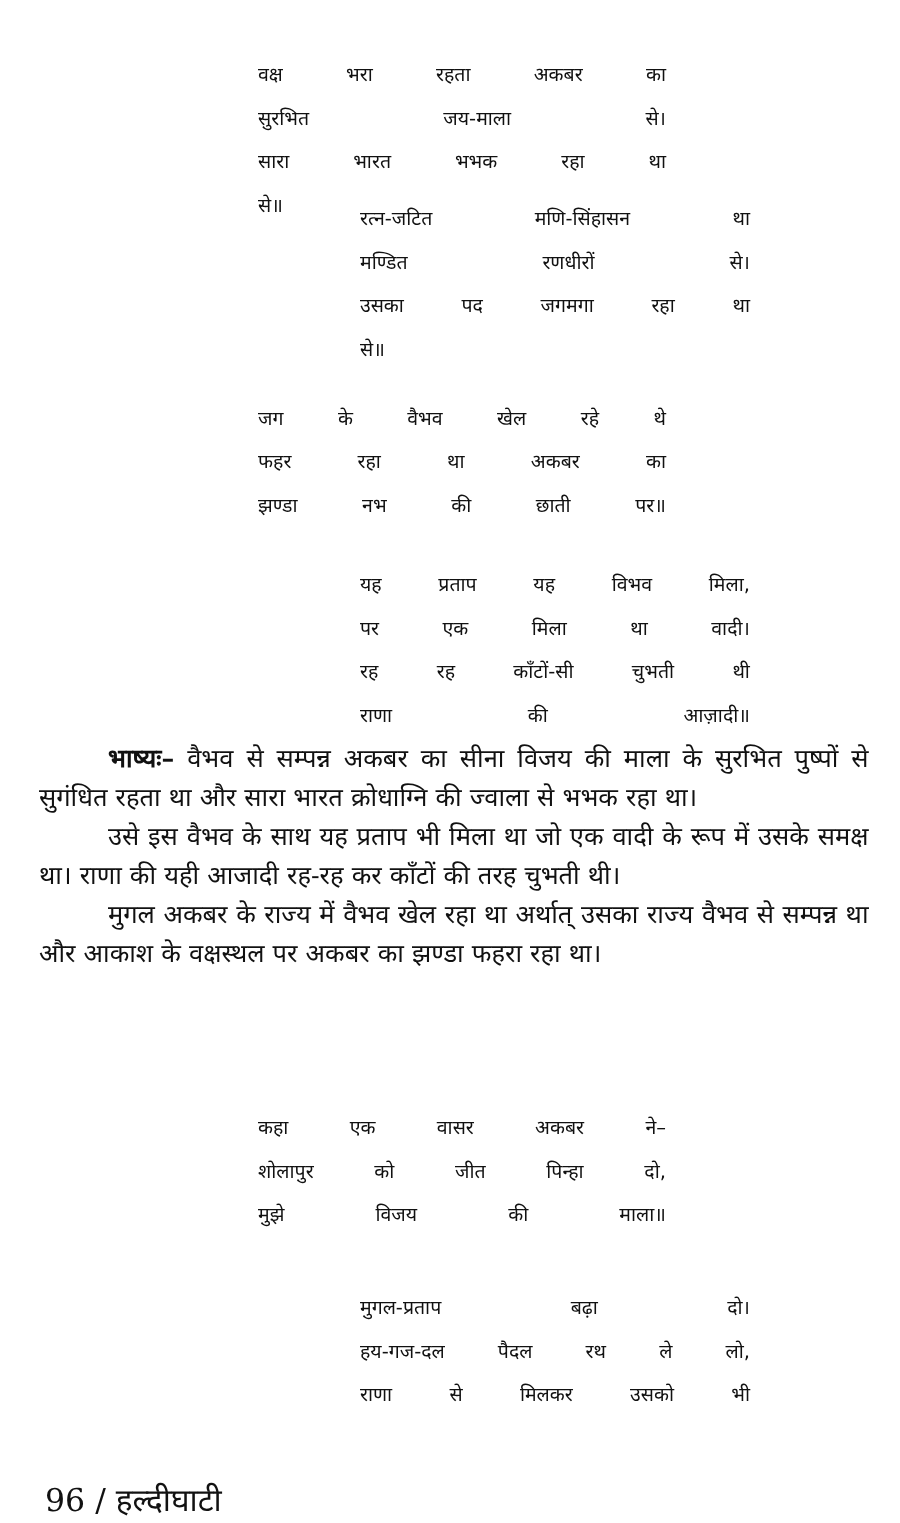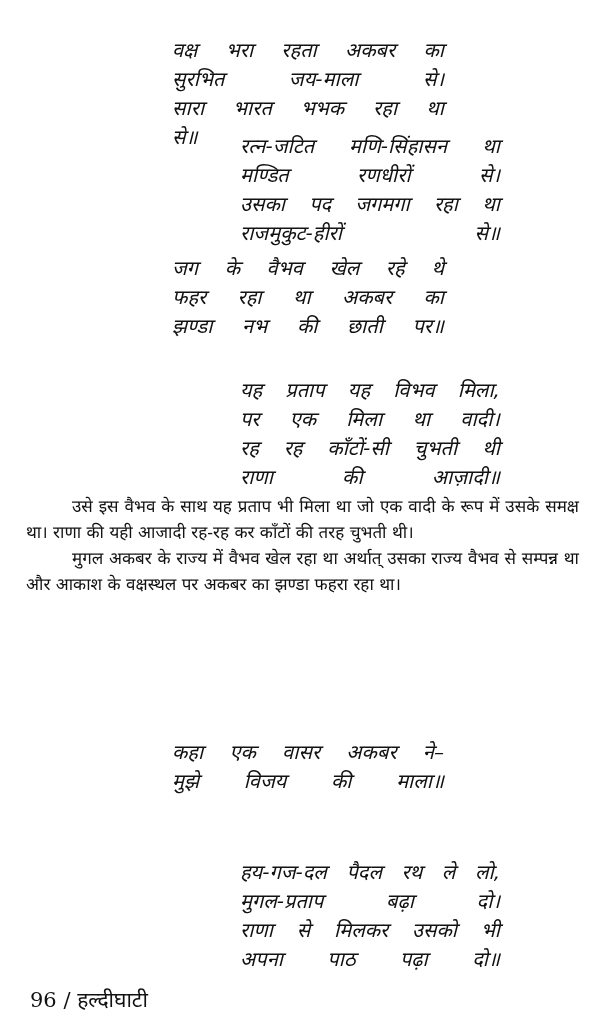--- a/index.html
+++ b/index.html
@@ -1,21 +1,21 @@
 <!DOCTYPE html>
 <html><head>
 <meta charset="utf-8">
 <style>
   html, body { margin: 0; padding: 0; background: #ffffff; }
   body {
     width: 600px; height: 1015px; position: relative; overflow: hidden;
     color: #111111;
     font-family: "DejaVu Sans", sans-serif;
   }
-  .stanza { position: absolute; font-style: italic; font-size: 20px; line-height: 29px; }
+  .stanza { position: absolute; font-size: 13px; line-height: 29px; }
   .stanza .line {
     display: flex; justify-content: space-between; white-space: nowrap;
   }
   .stanza .line span { display: inline-block; }
   .s-left { left: 172px; width: 272px; }
   .s-right { left: 240px; width: 260px; text-align: right; }
   .prose {
     position: absolute; left: 26px; width: 553px;
     font-family: "DejaVu Serif", serif; font-size: 17px; line-height: 26px;
     text-align: justify;
@@ -66,25 +66,24 @@
       <span>से।</span>
     </div>
     <div class="line">
       <span>उसका</span>
       <span>पद</span>
       <span>जगमगा</span>
       <span>रहा</span>
       <span>था</span>
     </div>
     <div class="line">
-      <span>राजमुकुट-हीरों</span>
       <span>से॥</span>
     </div>
   </div>
-<div class="stanza s-left" style="top:254px;">
+<div class="stanza s-left" style="top:265px;">
     <div class="line">
       <span>जग</span>
       <span>के</span>
       <span>वैभव</span>
       <span>खेल</span>
       <span>रहे</span>
       <span>थे</span>
     </div>
     <div class="line">
       <span>फहर</span>
@@ -124,64 +123,66 @@
       <span>थी</span>
     </div>
     <div class="line">
       <span>राणा</span>
       <span>की</span>
       <span>आज़ादी॥</span>
     </div>
   </div>
 
 <div class="prose" style="top:493px;">
+  <p><span class="label">भाष्यः–</span> <span>वैभव से सम्पन्न अकबर का सीना विजय की माला के सुरभित पुष्पों से सुगंधित रहता था और सारा भारत क्रोधाग्नि की ज्वाला से भभक रहा था।</span></p>
   <p>उसे इस वैभव के साथ यह प्रताप भी मिला था जो एक वादी के रूप में उसके समक्ष था। राणा की यही आजादी रह-रह कर काँटों की तरह चुभती थी।</p>
   <p>मुगल अकबर के राज्य में वैभव खेल रहा था अर्थात् उसका राज्य वैभव से सम्पन्न था और आकाश के वक्षस्थल पर अकबर का झण्डा फहरा रहा था।</p>
 </div>
 
 <div class="stanza s-left" style="top:738px;">
     <div class="line">
       <span>कहा</span>
       <span>एक</span>
       <span>वासर</span>
       <span>अकबर</span>
       <span>ने–</span>
     </div>
     <div class="line">
+      <span>शोलापुर</span>
+      <span>को</span>
+      <span>जीत</span>
+      <span>पिन्हा</span>
+      <span>दो,</span>
+    </div>
+    <div class="line">
       <span>मुझे</span>
       <span>विजय</span>
       <span>की</span>
       <span>माला॥</span>
     </div>
   </div>
 <div class="stanza s-right" style="top:858px;">
     <div class="line">
+      <span>मुगल-प्रताप</span>
+      <span>बढ़ा</span>
+      <span>दो।</span>
+    </div>
+    <div class="line">
       <span>हय-गज-दल</span>
       <span>पैदल</span>
       <span>रथ</span>
       <span>ले</span>
       <span>लो,</span>
     </div>
     <div class="line">
-      <span>मुगल-प्रताप</span>
-      <span>बढ़ा</span>
-      <span>दो।</span>
-    </div>
-    <div class="line">
       <span>राणा</span>
       <span>से</span>
       <span>मिलकर</span>
       <span>उसको</span>
       <span>भी</span>
-    </div>
-    <div class="line">
-      <span>अपना</span>
-      <span>पाठ</span>
-      <span>पढ़ा</span>
-      <span>दो॥</span>
     </div>
   </div>
 
 <div class="footer">
   <span>96</span>
   <span>/</span>
   <span>हल्दीघाटी</span>
 </div>
 
 </body></html>

